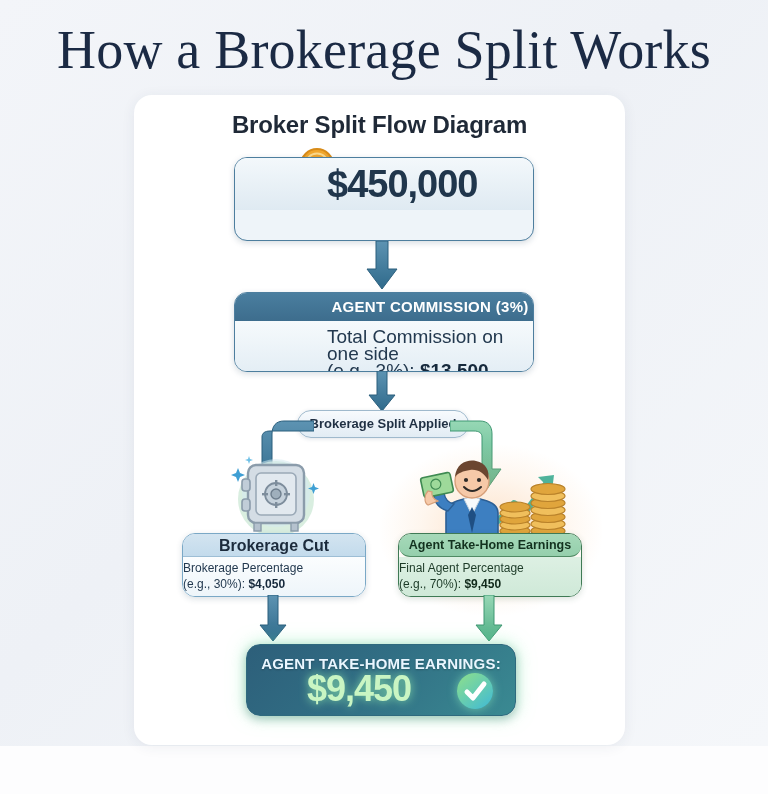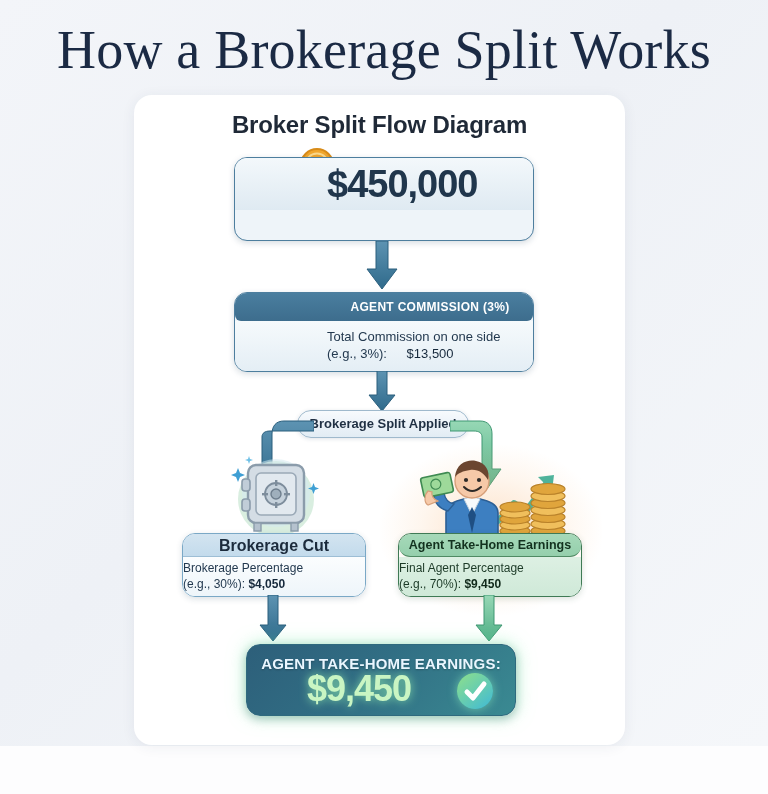--- a/index.html
+++ b/index.html
@@ -71,31 +71,30 @@
   
   #node-comm{
     left:100px;top:197px;width:298px;height:78px;
     border:1px solid #4d7e9e;
     box-shadow:0 2px 6px rgba(30,60,90,.18);
     background:#eef4f9;
   }
   #node-comm .hdr{
     height:28px;line-height:28px;
     background:linear-gradient(180deg,#4a7e9f 0%,#3d6d8d 100%);
-    color:#fff;font-size:12px;letter-spacing:.3px;
+    color:#fff;font-size:15px;letter-spacing:.3px;
     padding-left:92px;
-    border-radius:6px;
   }
   #node-comm .body{
     height:50px;
     background:linear-gradient(180deg,#f6fafc 0%,#e4eef5 100%);
-    color:#23394f;font-size:13px;line-height:17px;
+    color:#23394f;font-size:19px;line-height:17px;
     padding:7px 8px 0 92px;
   }
-  #node-comm .body b{font-weight:normal;color:#16293c;margin-left:16px;}
+  #node-comm .body b{font-weight:bold;color:#16293c;}
 
   
   #node-split{
     left:163px;top:315px;width:170px;height:26px;
     border:1px solid #9fb9cc;border-radius:14px;
     background:linear-gradient(180deg,#f7fafd 0%,#e2ecf4 100%);
     box-shadow:0 1px 4px rgba(30,60,90,.14);
   }
   #node-split .lbl{
     width:100%;height:26px;line-height:26px;text-align:center;

